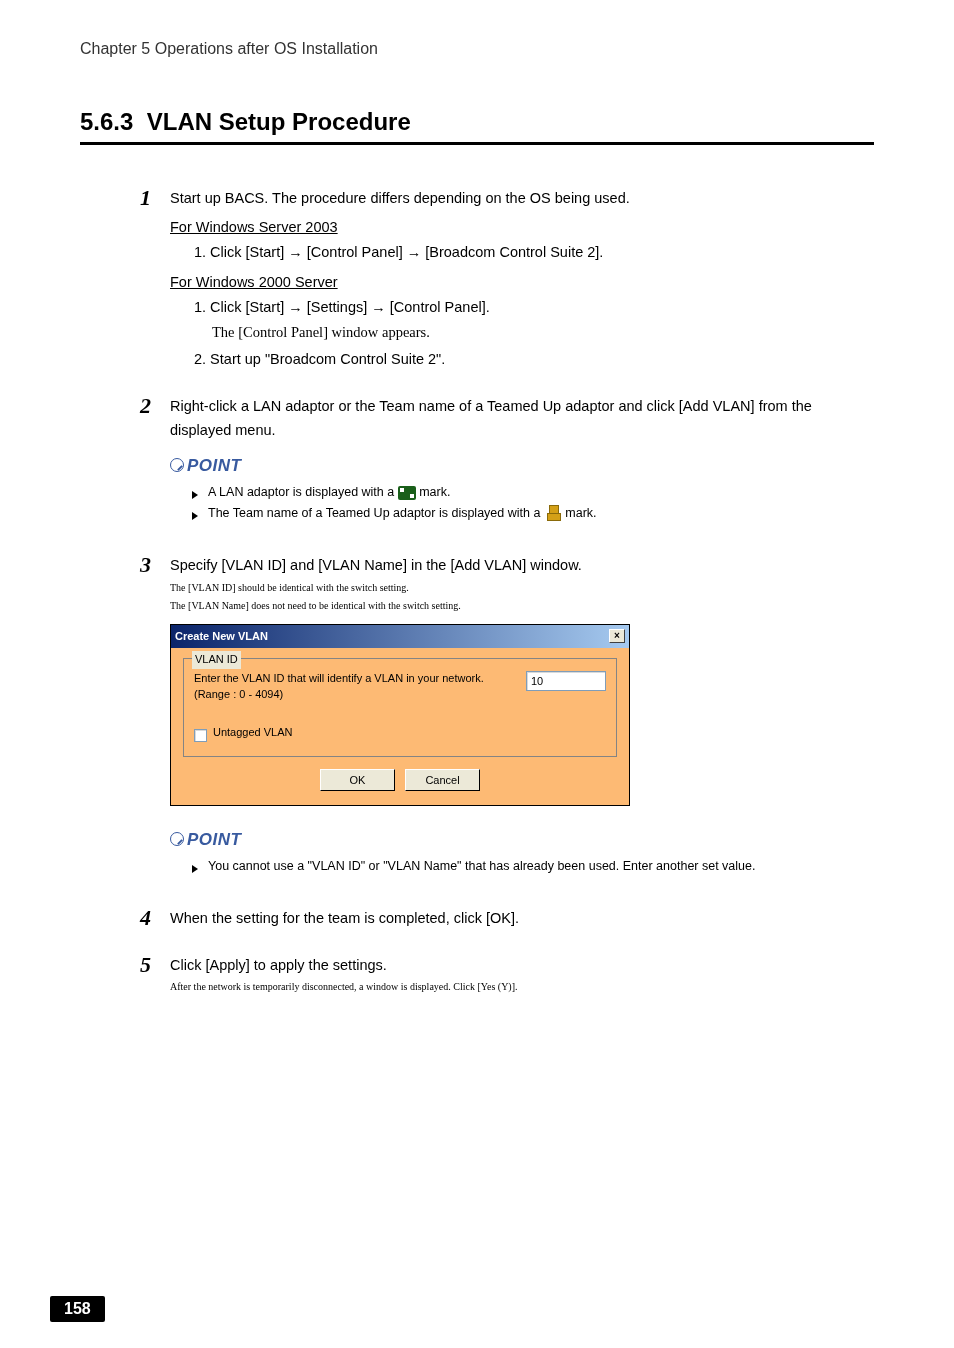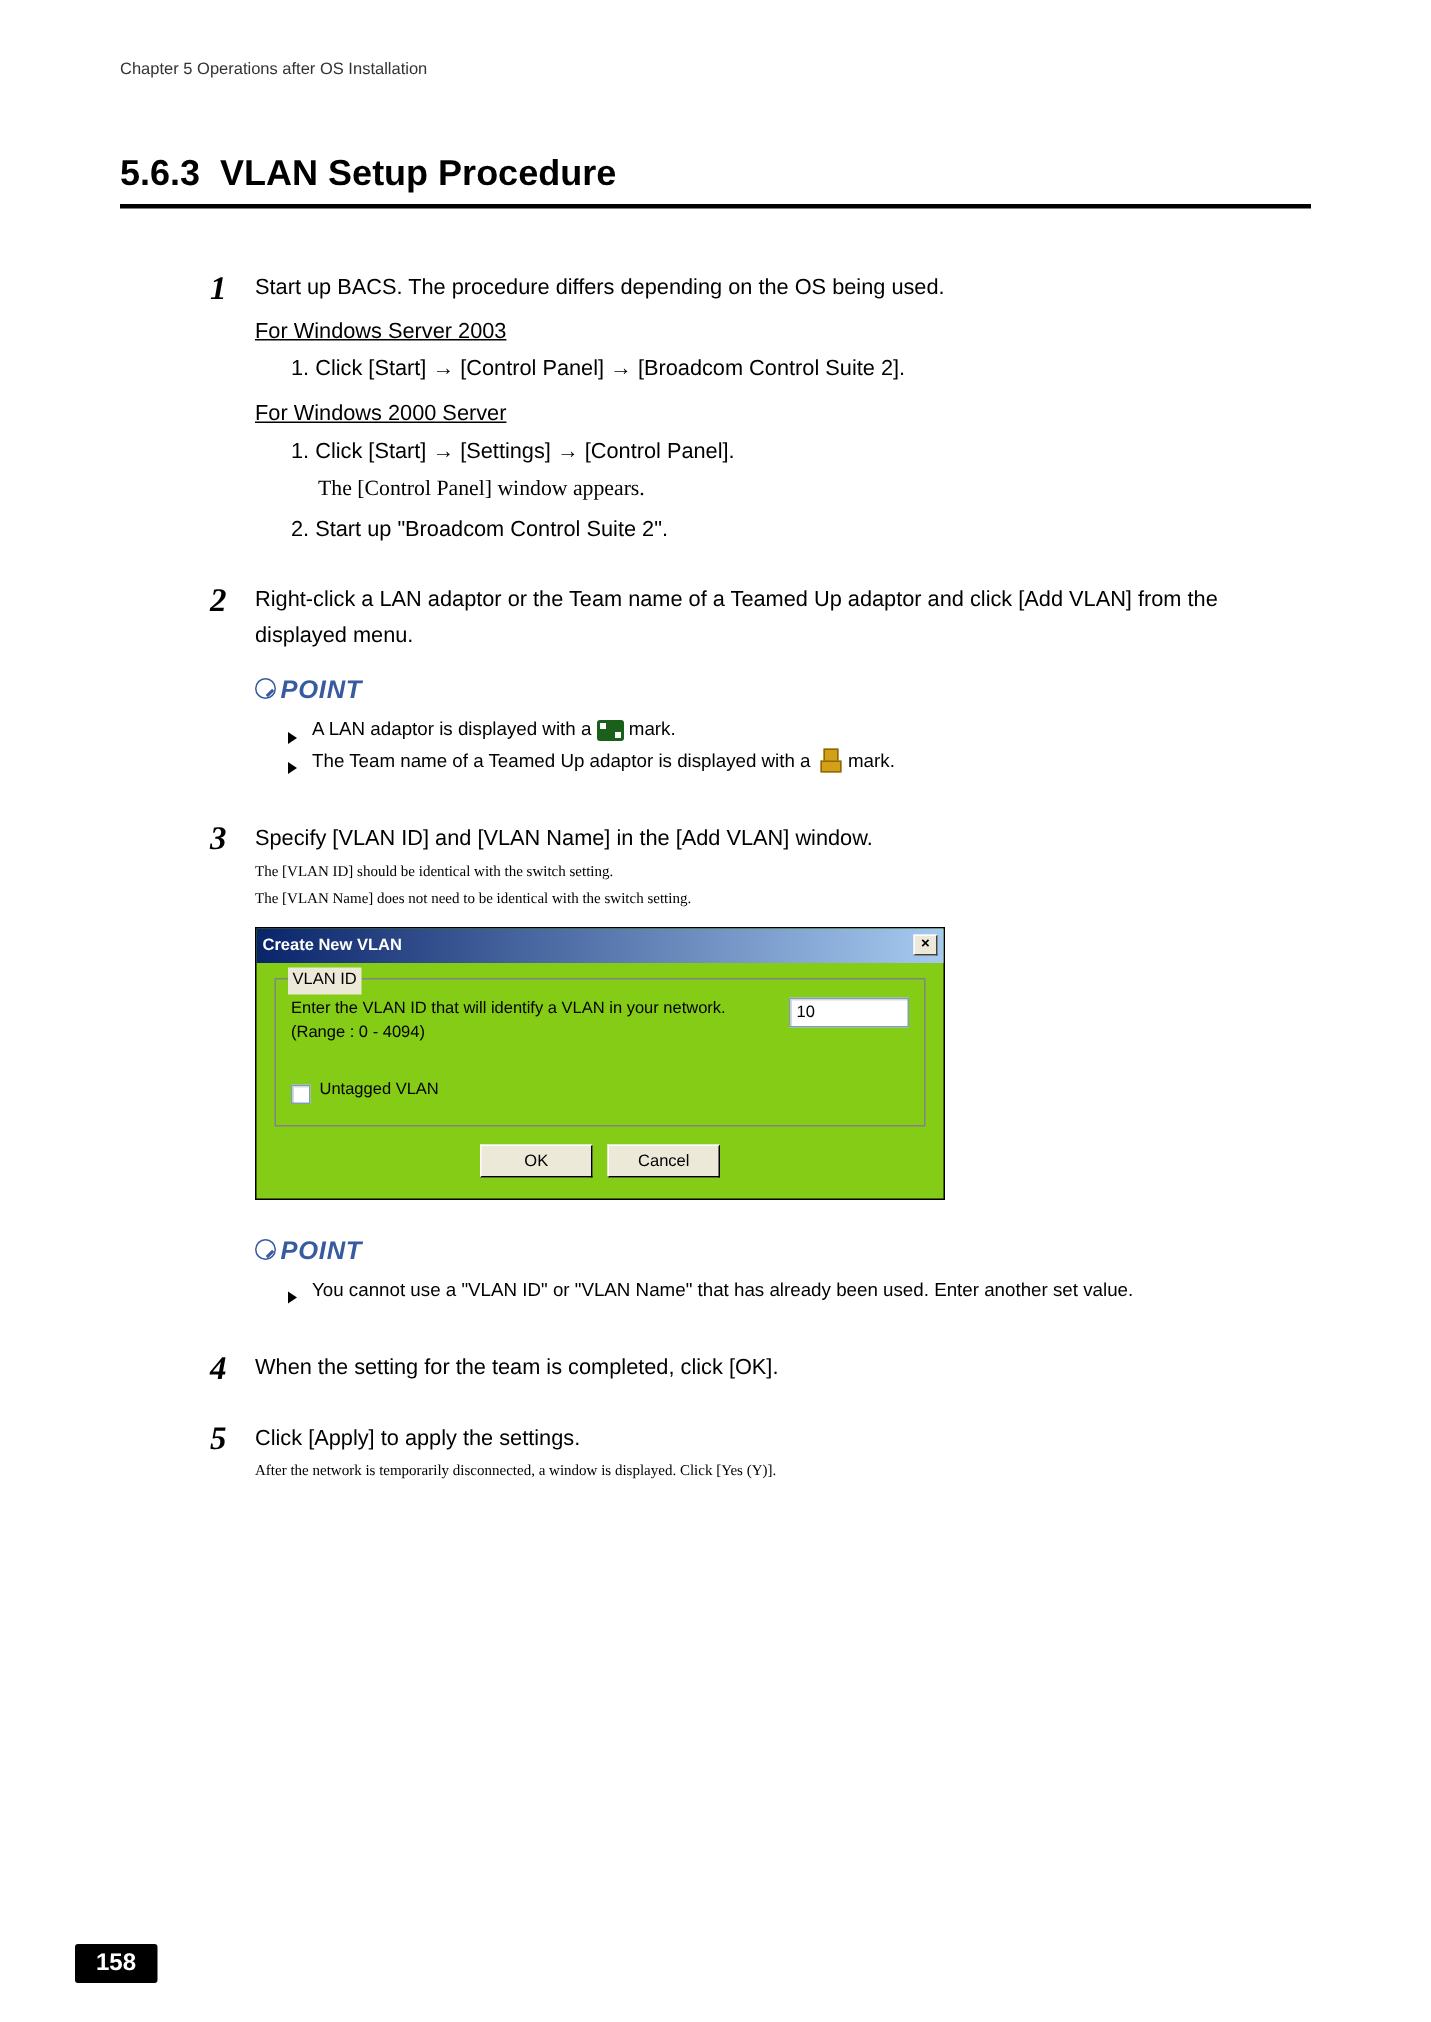--- a/index.html
+++ b/index.html
@@ -8,21 +8,21 @@
     height: 1348px;
     background: #fff;
     font-family: Arial, Helvetica, sans-serif;
     color: #000;
     position: relative;
   }
   .page {
     padding: 40px 80px 0 80px;
   }
   .chapter-header {
-    font-size: 11px;
+    font-size: 16px;
     color: #333;
     margin-bottom: 50px;
   }
   .section-title {
     font-size: 24px;
     font-weight: bold;
     color: #000;
     padding-bottom: 6px;
     border-bottom: 3px solid #000;
     margin-bottom: 40px;
@@ -104,21 +104,21 @@
     font-style: italic;
     font-size: 17px;
     color: #385a9f;
     letter-spacing: 0.5px;
   }
   .point-items {
     padding-left: 22px;
   }
   .point-item {
     display: flex;
-    align-items: flex-end;
+    align-items: center;
     gap: 10px;
     font-size: 12.5px;
     color: #000;
     margin-bottom: 2px;
     line-height: 1.5;
   }
   .triangle {
     width: 0;
     height: 0;
     border-top: 4px solid transparent;
@@ -175,21 +175,21 @@
   }
 
   
   .dialog {
     width: 460px;
     border: 1px solid #000;
     margin-top: 10px;
     margin-bottom: 20px;
     font-family: Tahoma, Arial, sans-serif;
     font-size: 11px;
-    background: #84cc16;
+    background: #fdba74;
   }
   .dialog-titlebar {
     background: linear-gradient(to right, #0a246a, #a6caf0);
     color: #fff;
     font-weight: bold;
     padding: 3px 4px;
     display: flex;
     justify-content: space-between;
     align-items: center;
     font-size: 11px;

